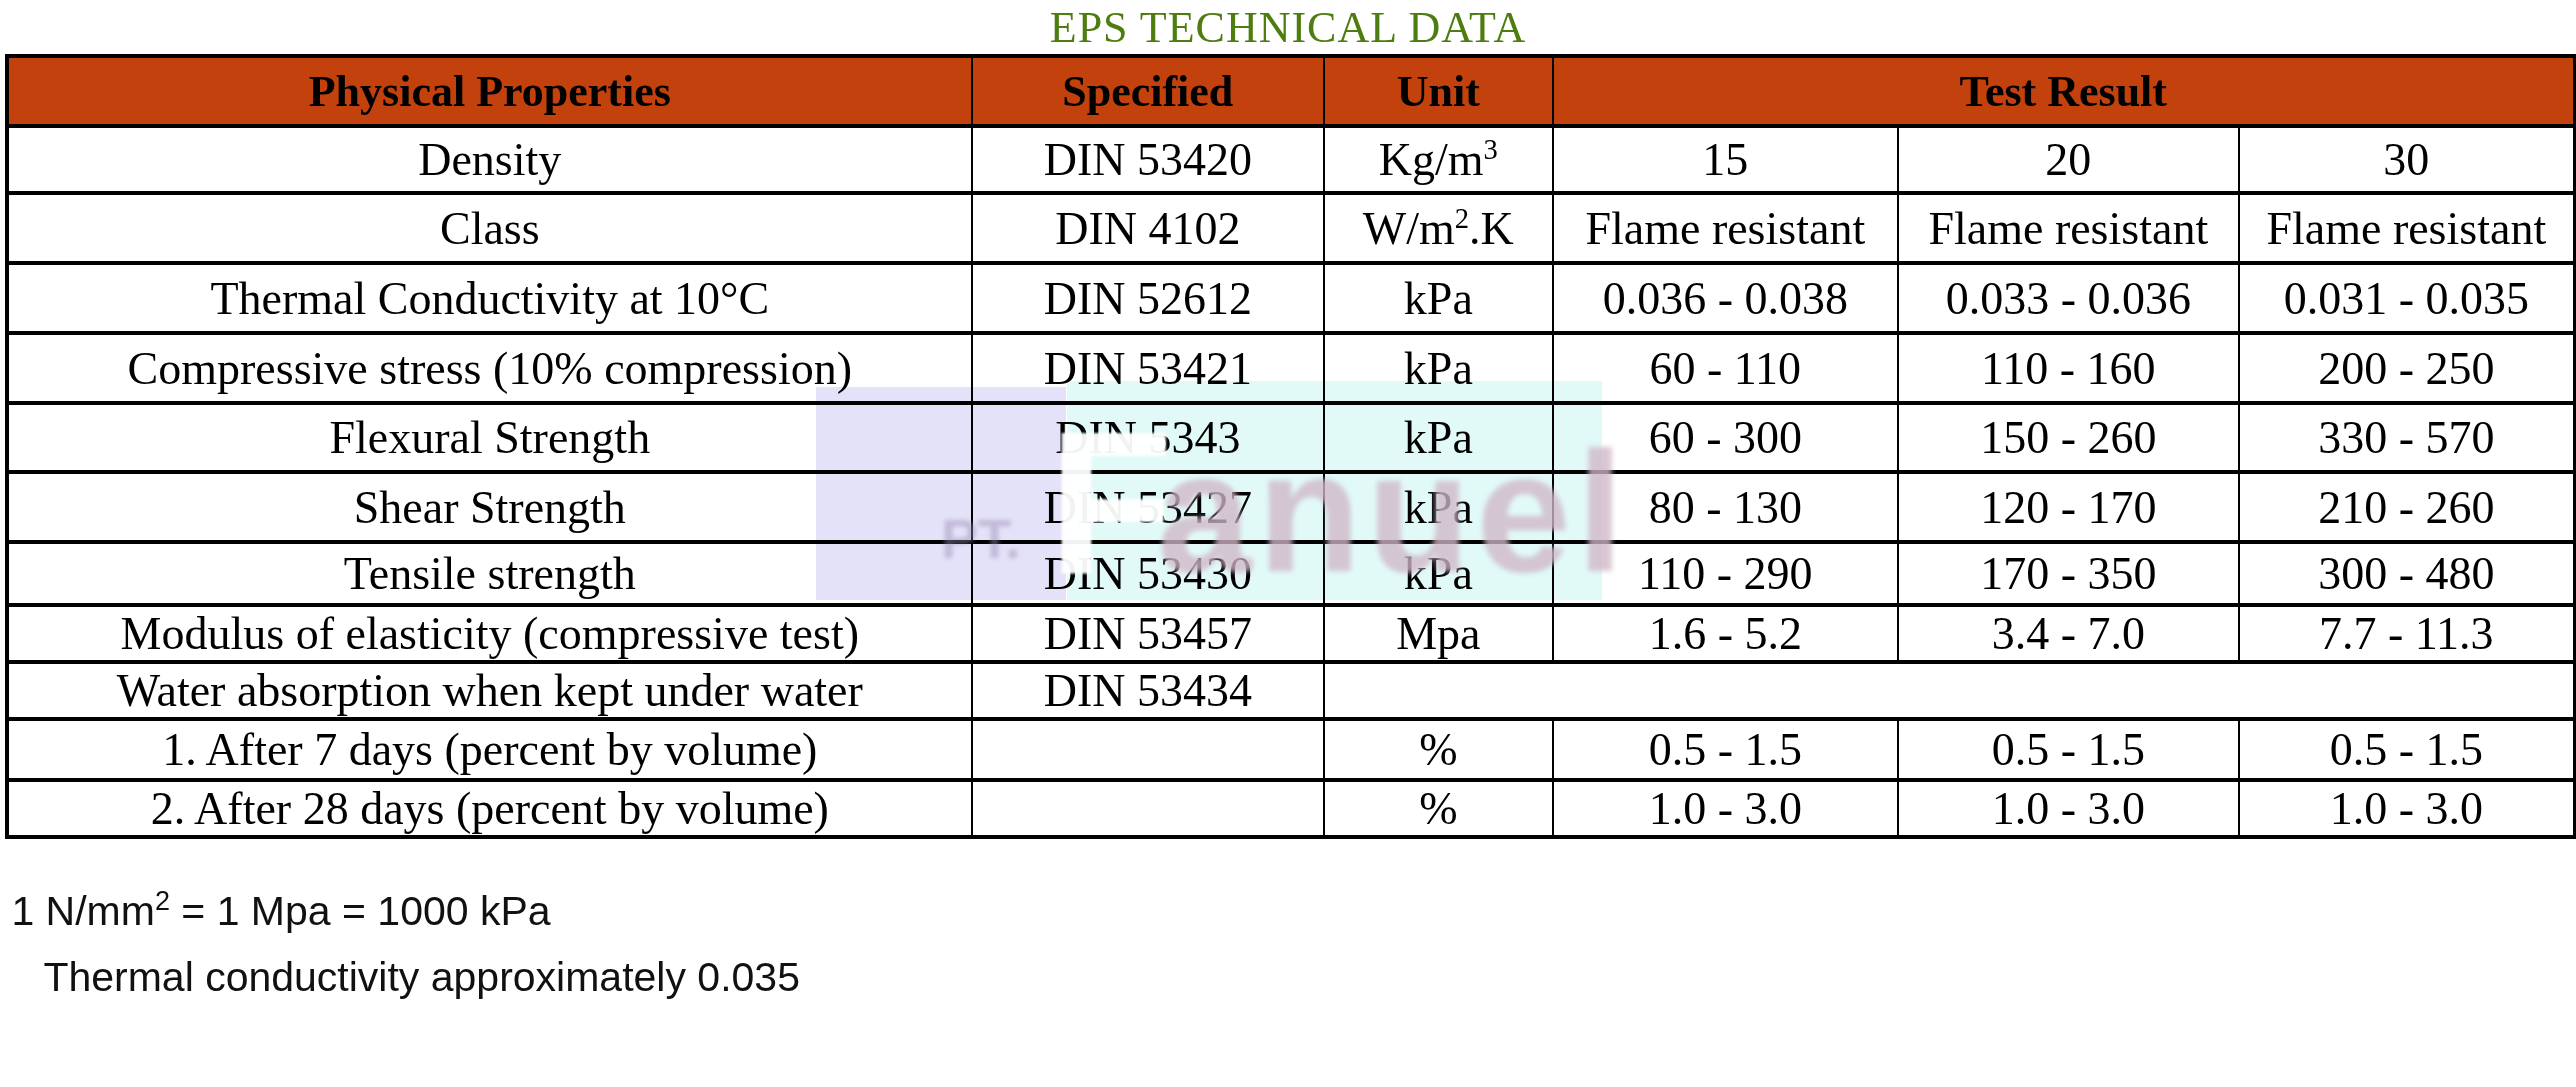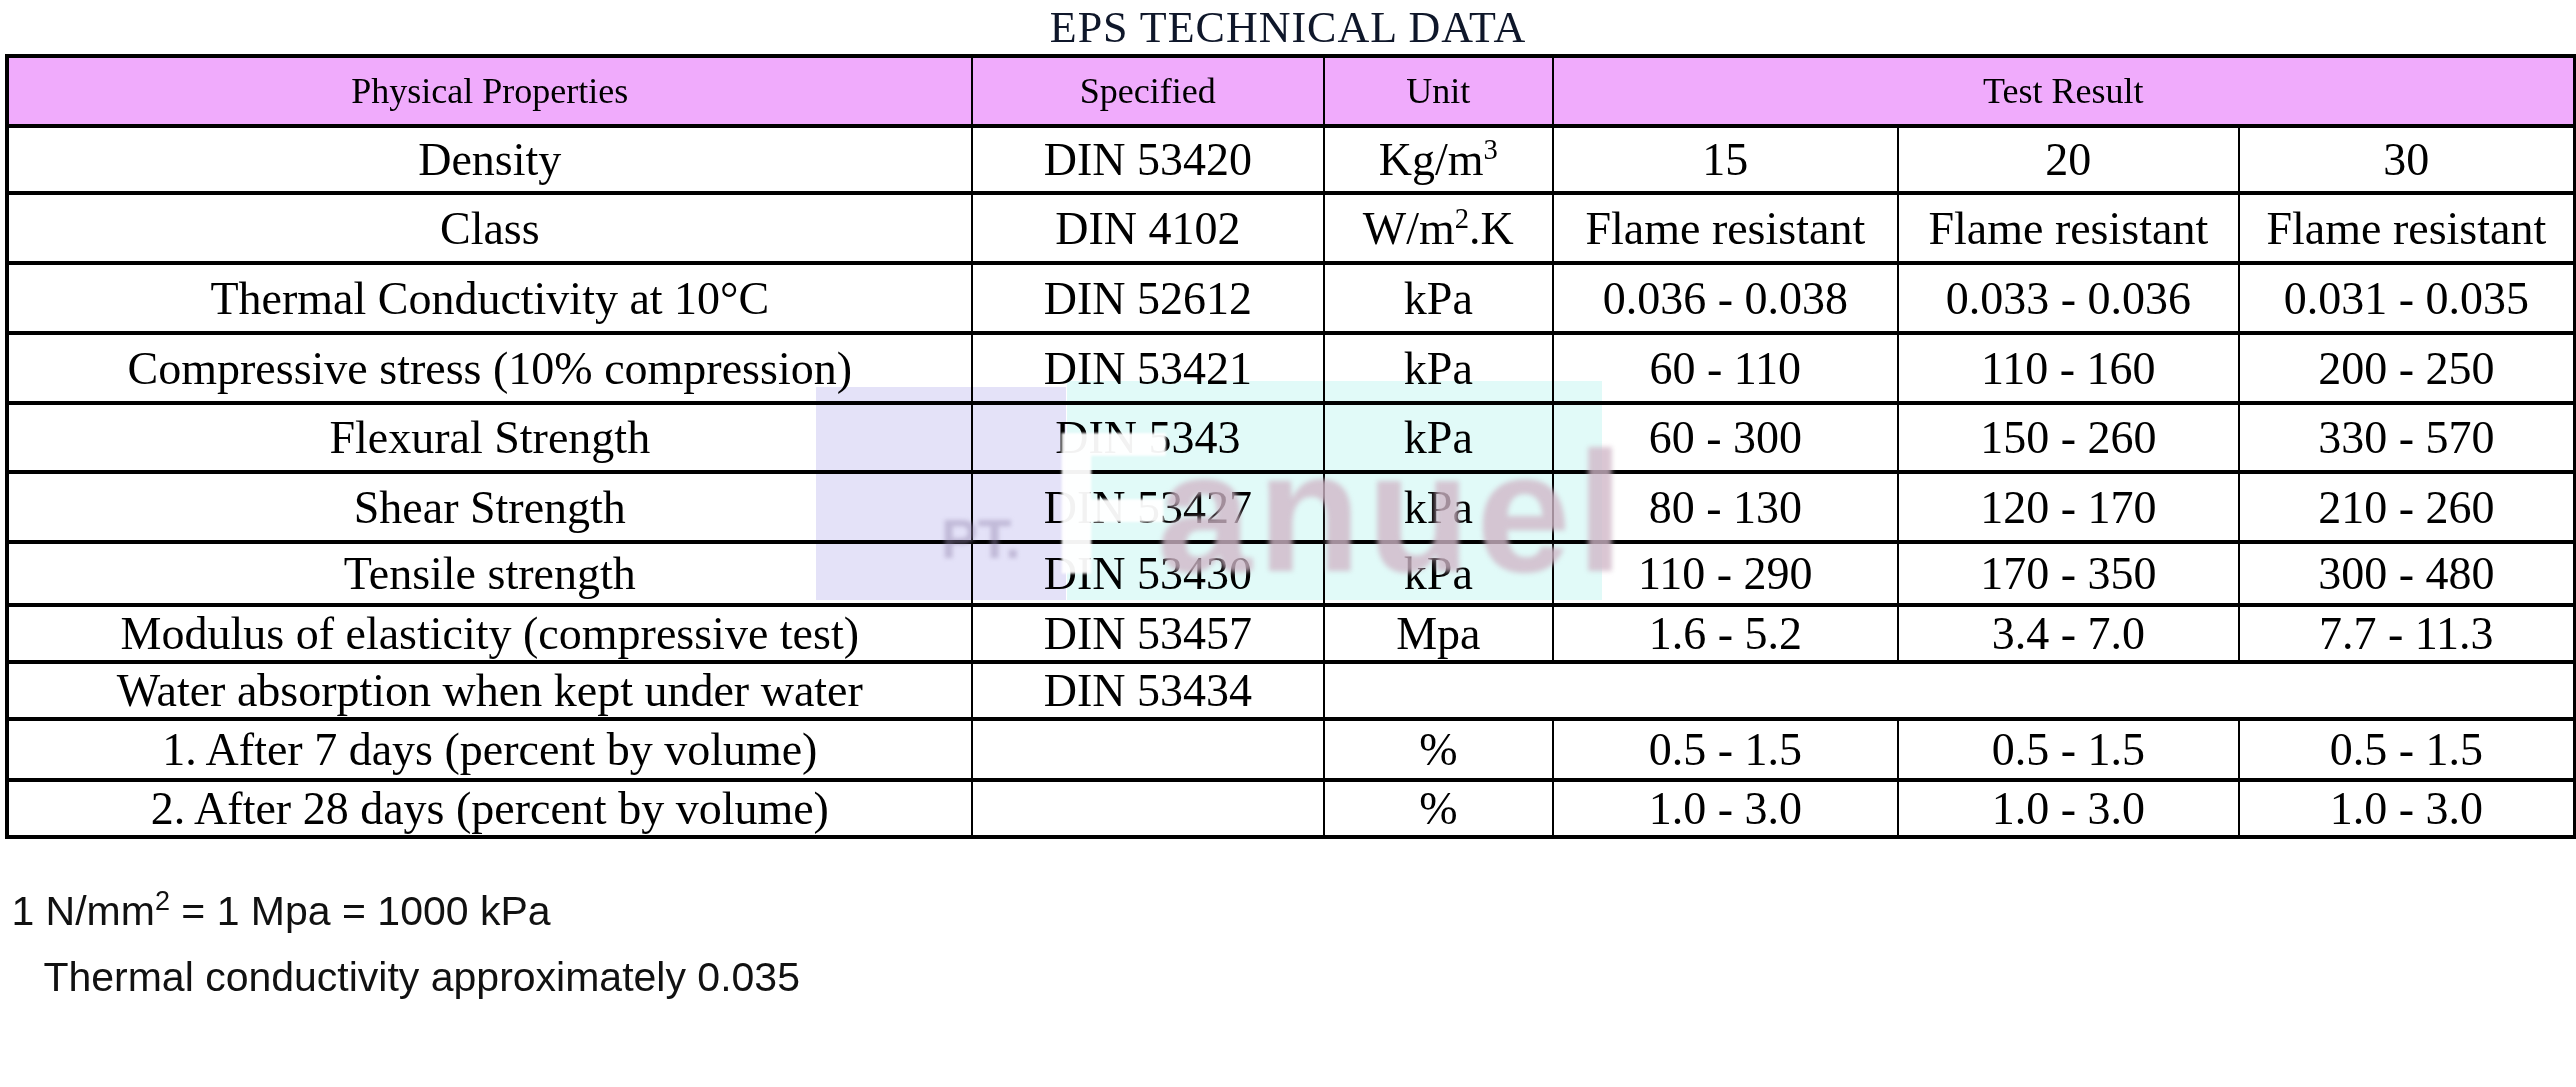--- a/index.html
+++ b/index.html
@@ -12,21 +12,21 @@
     color:#000000;
     overflow:hidden;
   }
   .title{
     position:absolute;
     top:1.9px; left:0;
     width:2576px;
     text-align:center;
     font-size:44px;
     letter-spacing:1px;
-    color:#0f172a;
+    color:#4d7c0f;
   }
   table.eps{
     position:absolute;
     left:4.8px; top:54px;
     width:2567px;
     border-collapse:collapse;
     table-layout:fixed;
     z-index:1;
   }
   table.eps th, table.eps td{
@@ -36,23 +36,23 @@
     border-bottom:4.8px solid #000;
     text-align:center;
     vertical-align:middle;
     font-size:46px;
     padding:0;
     overflow:hidden;
     white-space:nowrap;
   }
   table.eps{border:4.8px solid #000;}
   table.eps th{
-    background:#f0abfc;
-    font-weight:normal;
-    font-size:36px;
+    background:#c2410c;
+    font-weight:bold;
+    font-size:44px;
   }
   thead tr{height:70px;}
   tbody tr:nth-child(1){height:67px;}
   tbody tr:nth-child(2){height:70px;}
   tbody tr:nth-child(3){height:70px;}
   tbody tr:nth-child(4){height:70px;}
   tbody tr:nth-child(5){height:69px;}
   tbody tr:nth-child(6){height:70px;}
   tbody tr:nth-child(7){height:63px;}
   tbody tr:nth-child(8){height:55px;}

